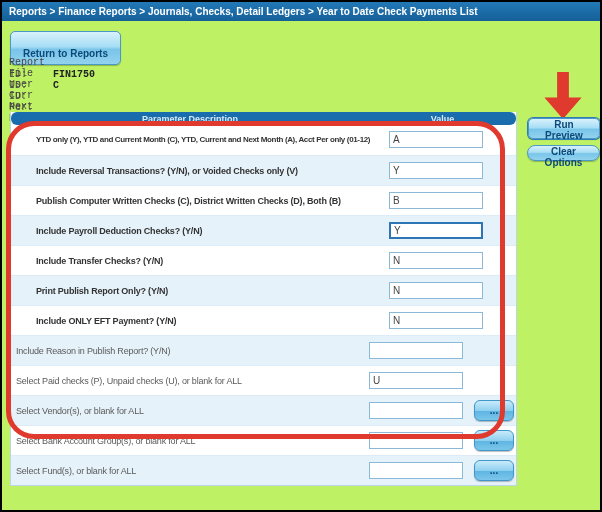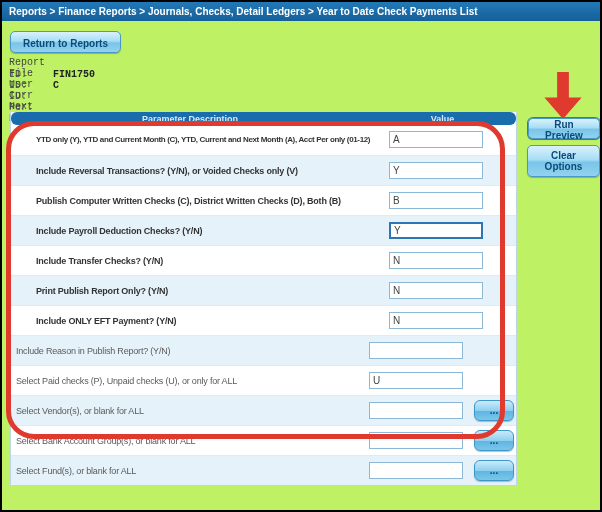--- a/index.html
+++ b/index.html
@@ -8,24 +8,24 @@
   
   .topbar{position:absolute;left:0;top:0;width:100%;height:19px;line-height:19px;
     background:linear-gradient(#2279b6,#155f98);color:#fff;font-size:10px;font-weight:700;
     padding-left:7px;box-sizing:border-box;white-space:nowrap;}
 
   
   .btn{display:inline-block;box-sizing:border-box;border:1px solid #4a98c6;border-radius:5px;
     background:linear-gradient(#d9f1fc 0%,#a8def5 45%,#79c5e9 55%,#93d2ef 100%);
     color:#0d4a7a;font-weight:700;font-family:"Liberation Sans",sans-serif;cursor:pointer;
     box-shadow:0 1px 1px rgba(0,0,0,.25);}
-  .return-btn{position:absolute;left:8px;top:29px;height:22px;font-size:10px;padding:6px 12px;}
+  .return-btn{position:absolute;left:8px;top:29px;height:22px;font-size:10px;padding:16px 12px;}
   .run-btn{position:absolute;left:526px;top:116px;height:21px;font-size:10px;padding:0 7px;
     box-shadow:0 0 0 1px #2f7cb5,0 1px 1px rgba(0,0,0,.3);}
-  .clear-btn{position:absolute;left:525px;top:143px;height:32px;font-size:10px;padding:0 7px;}
+  .clear-btn{position:absolute;left:525px;top:143px;height:16px;font-size:10px;padding:0 7px;border-radius:9px;}
 
   
   .report-info{position:absolute;left:7px;top:55px;font-size:10px;color:#444;}
   .info-line{height:10px;line-height:12px;margin-bottom:1px;font-family:Liberation Mono, monospace;}
   .info-label{display:inline-block;width:44px;}
   .info-value{font-weight:700;color:#222;}
 
   
   .param-table{position:absolute;left:8px;top:110px;width:507px;border:1px solid #bcd6e8;
     border-top:none;box-sizing:border-box;background:#fff;}
@@ -149,21 +149,21 @@
 
   <div class="row">
     <span class="row-label">Include Reason in Publish Report? (Y/N)</span>
     <span class="value-area">
       <input class="row-input" style="">
 
     </span>
   </div>
 
   <div class="row">
-    <span class="row-label">Select Paid checks (P), Unpaid checks (U), or only for ALL</span>
+    <span class="row-label">Select Paid checks (P), Unpaid checks (U), or blank for ALL</span>
     <span class="value-area">
       <input class="row-input" value="U" style="">
 
     </span>
   </div>
 
   <div class="row">
     <span class="row-label">Select Vendor(s), or blank for ALL</span>
     <span class="value-area">
       <input class="row-input" style="">

